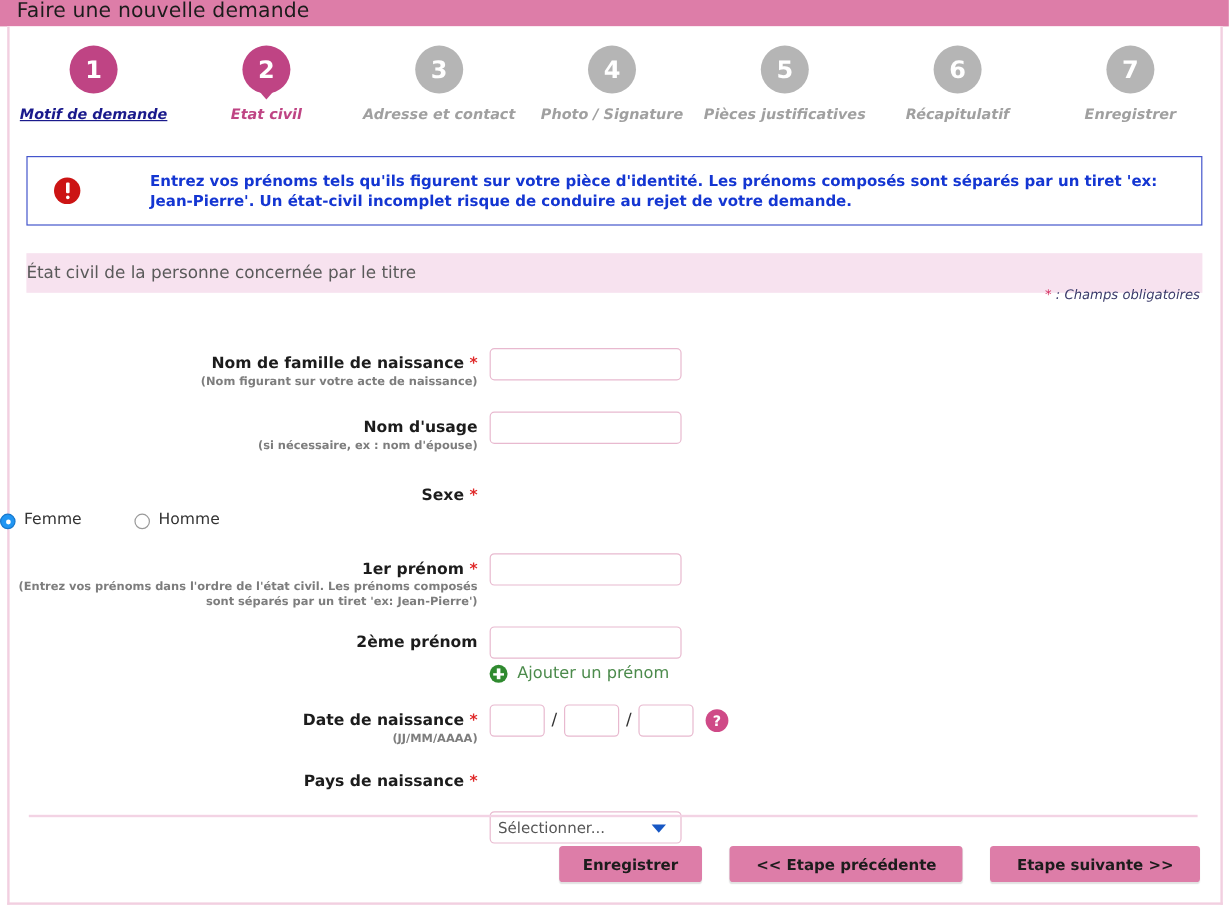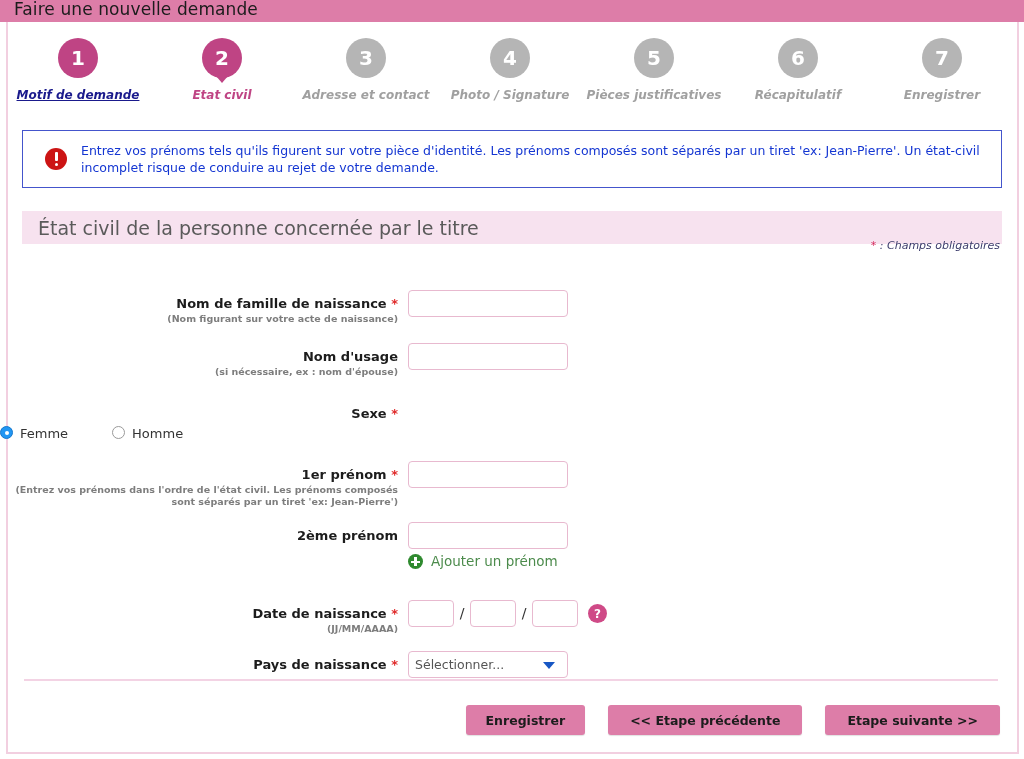--- a/index.html
+++ b/index.html
@@ -124,36 +124,37 @@
   .alert-icon::after {
     content: "";
     position: absolute;
     left: 9.5px; top: 15px;
     width: 3px; height: 3px;
     background: #fff;
     border-radius: 50%;
   }
   .alert-text {
     font-size: 12.5px;
-    font-weight: normal;
+    font-weight: bold;
     color: #1436d2;
     line-height: 17px;
     font-family: "DejaVu Sans", sans-serif;
+    margin-left: 44px;
   }
 
   
   .section-title {
     position: absolute;
     left: 22px; top: 211px;
     width: 980px; height: 33px;
     background: #f7e2ef;
     display: flex;
     align-items: center;
-    padding-left: 16px;
-    font-size: 19px;
+    padding-left: 0;
+    font-size: 14px;
     color: #5a5a5a;
     font-family: "DejaVu Sans", sans-serif;
   }
 
   
   .required-note {
     position: absolute;
     right: 24px; top: 239px;
     font-size: 11px;
     font-style: italic;
@@ -224,21 +225,21 @@
     width: 16px;
     text-align: center;
     font-size: 14px;
     color: #333;
     line-height: 27px;
     vertical-align: top;
   }
 
   
   .radio-group { display: flex; align-items: center; padding-top: 5px; }
-  .radio-item { display: flex; align-items: flex-start; margin-right: 44px; cursor: pointer; }
+  .radio-item { display: flex; align-items: flex-end; margin-right: 44px; cursor: pointer; }
   .radio-dot {
     width: 13px; height: 13px;
     border-radius: 50%;
     border: 1px solid #9a9a9a;
     background: #fff;
     margin-right: 7px;
     position: relative;
   }
   .radio-item.checked .radio-dot {
     background: #2196f3;
@@ -296,21 +297,21 @@
     font-weight: bold;
     margin-left: 10px;
     vertical-align: middle;
     cursor: pointer;
     font-family: "DejaVu Sans", sans-serif;
   }
 
   
   .select-wrap {
     position: relative;
-    width: 156px; height: 27px;
+    width: 156px; height: 27px; margin-top: 38px;
   }
   .select-box {
     width: 160px; height: 27px;
     border: 1px solid #e8b9cf;
     border-radius: 4px;
     background: #fff;
     display: flex;
     align-items: center;
     padding: 0 6px;
     font-size: 12.5px;
@@ -485,21 +486,21 @@
     </div>
     <div class="field-col">
       <input class="txt" type="text" value="" style="">
       <div class="add-link">
         <span class="plus-icon"></span>
         <span class="add-text">Ajouter un prénom</span>
       </div>
     </div>
   </div>
 
-  <div class="row" style="margin-top:31px;">
+  <div class="row" style="margin-top:18px;">
     <div class="lbl-col">
       <div class="lbl"><span>Date de naissance </span><span class="star">*</span></div>
       <div class="hint">(JJ/MM/AAAA)</div>
     </div>
     <div class="field-col" style="display:flex;align-items:center;">
       <input class="date-part" type="text" value="" style="">
       <span class="slash">/</span>
       <input class="date-part" type="text" value="" style="">
       <span class="slash">/</span>
       <input class="date-part" type="text" value="" style="">

